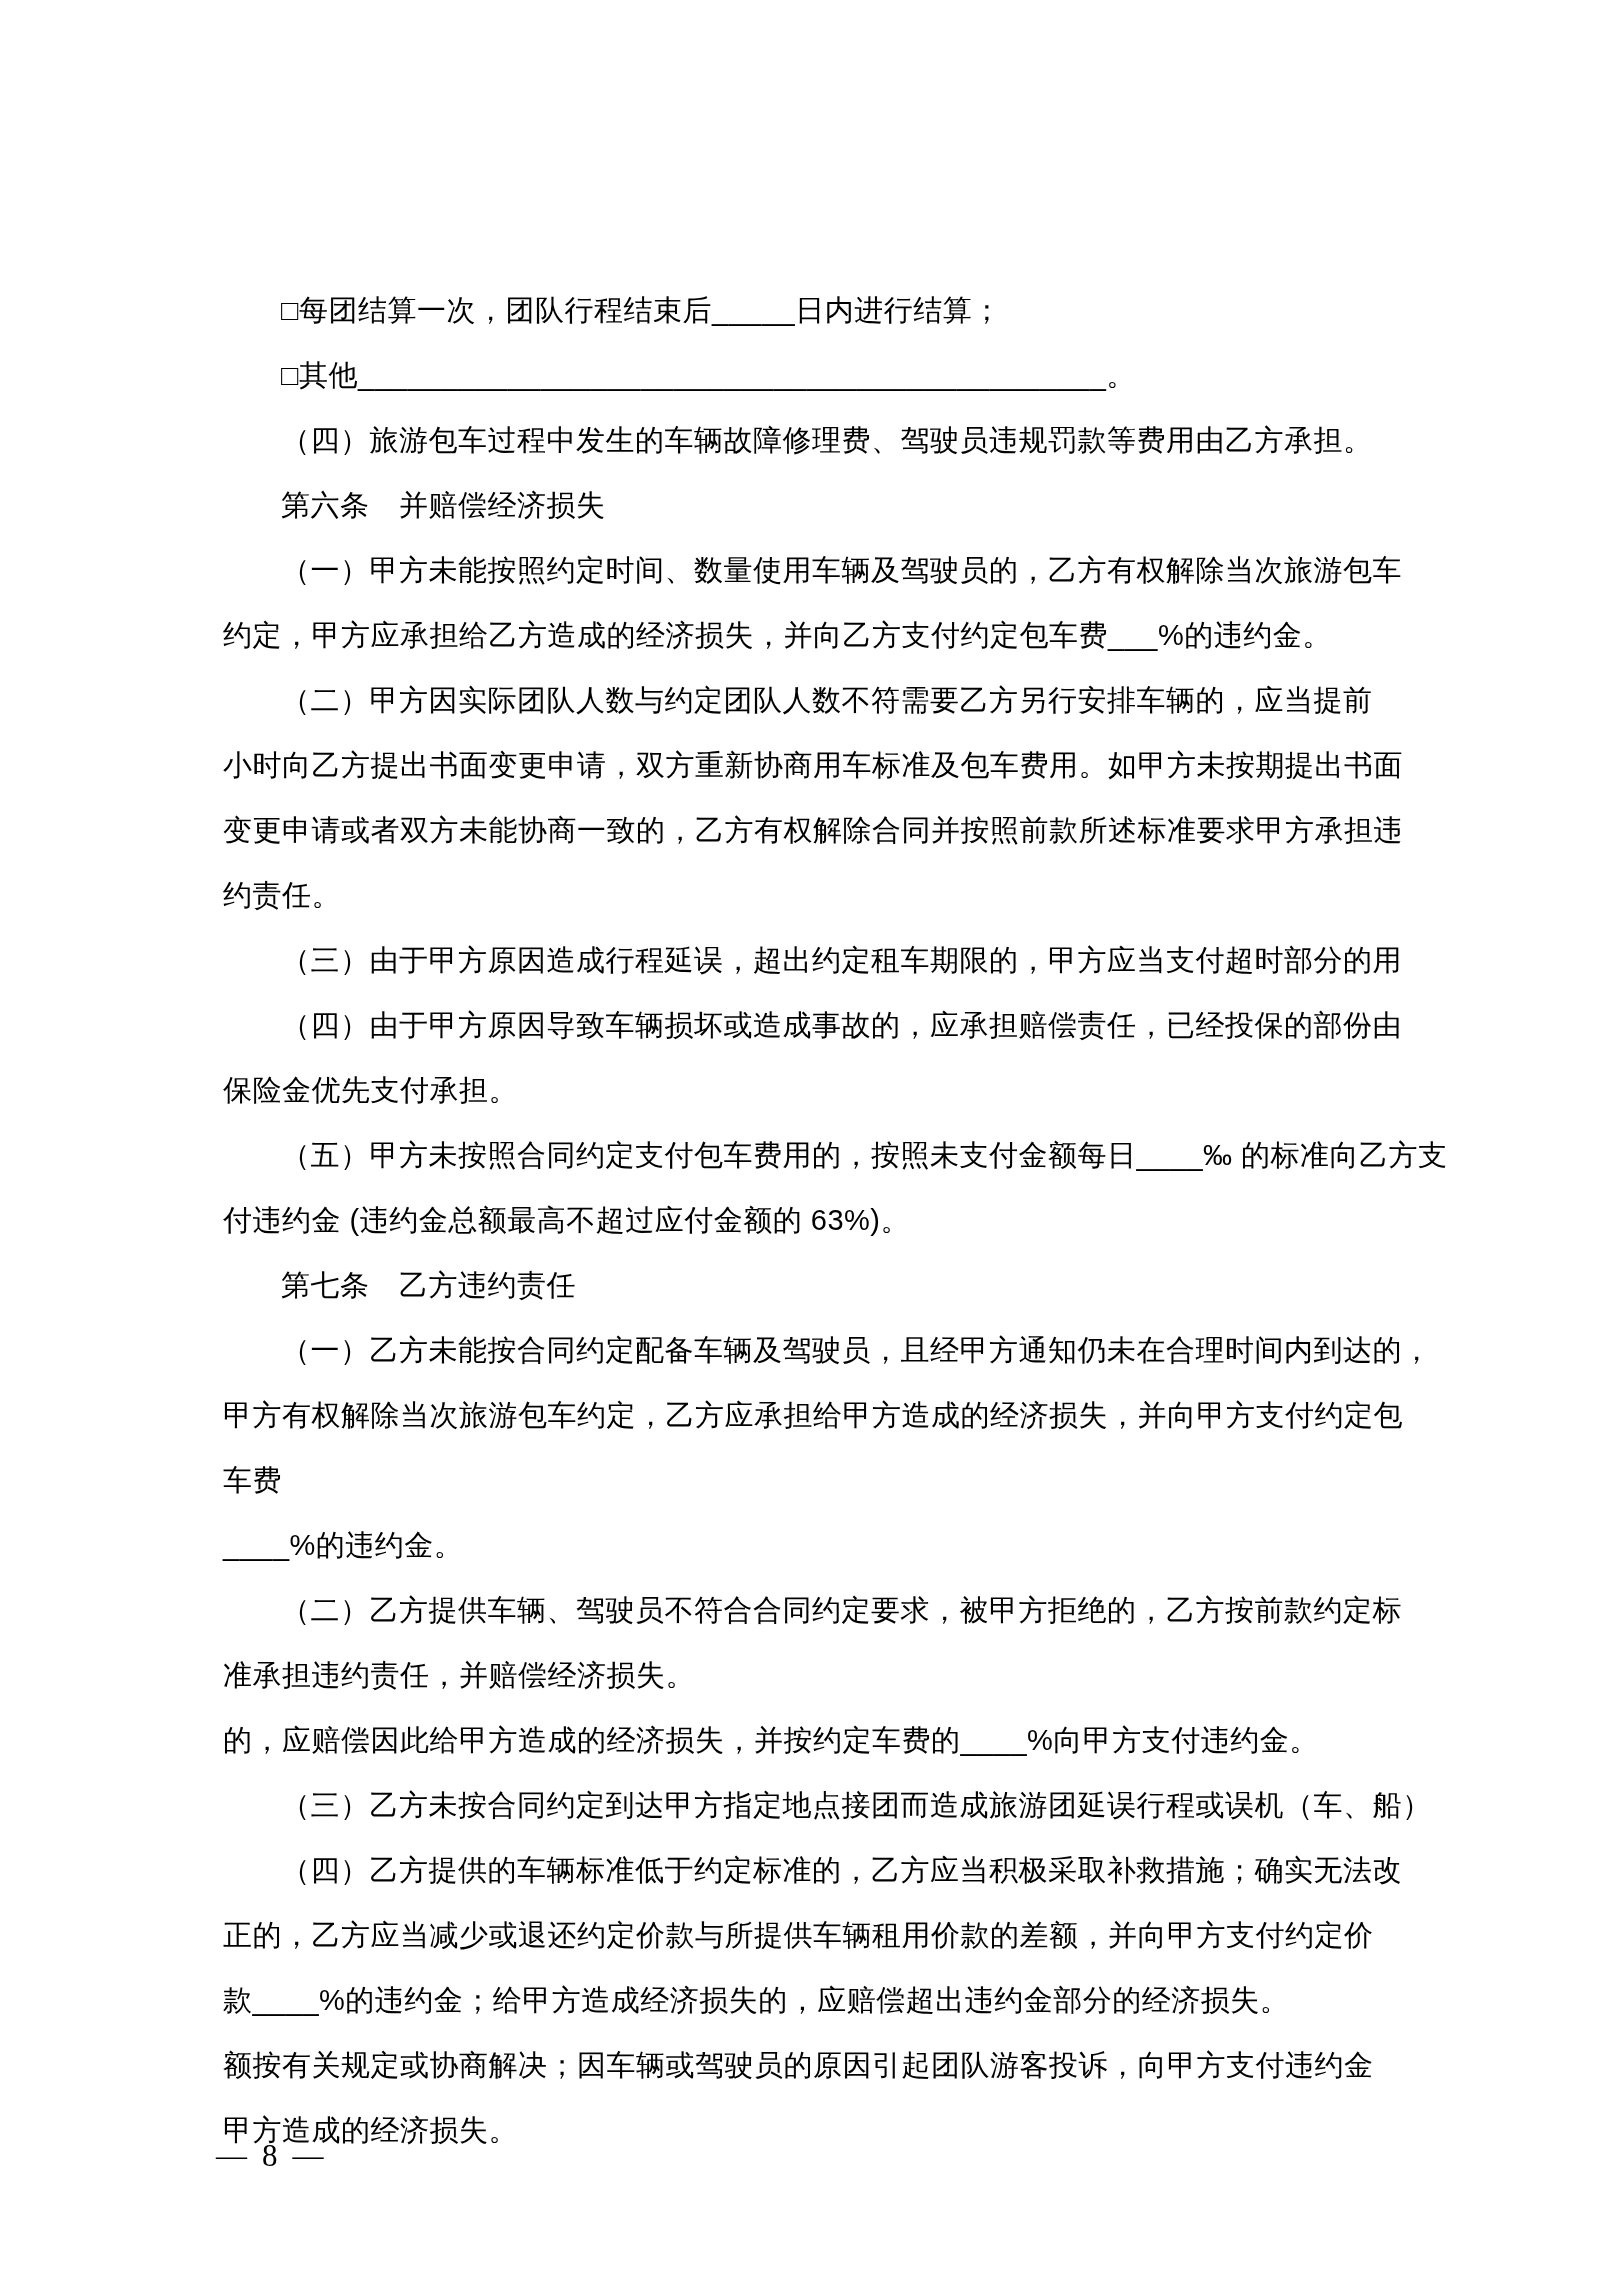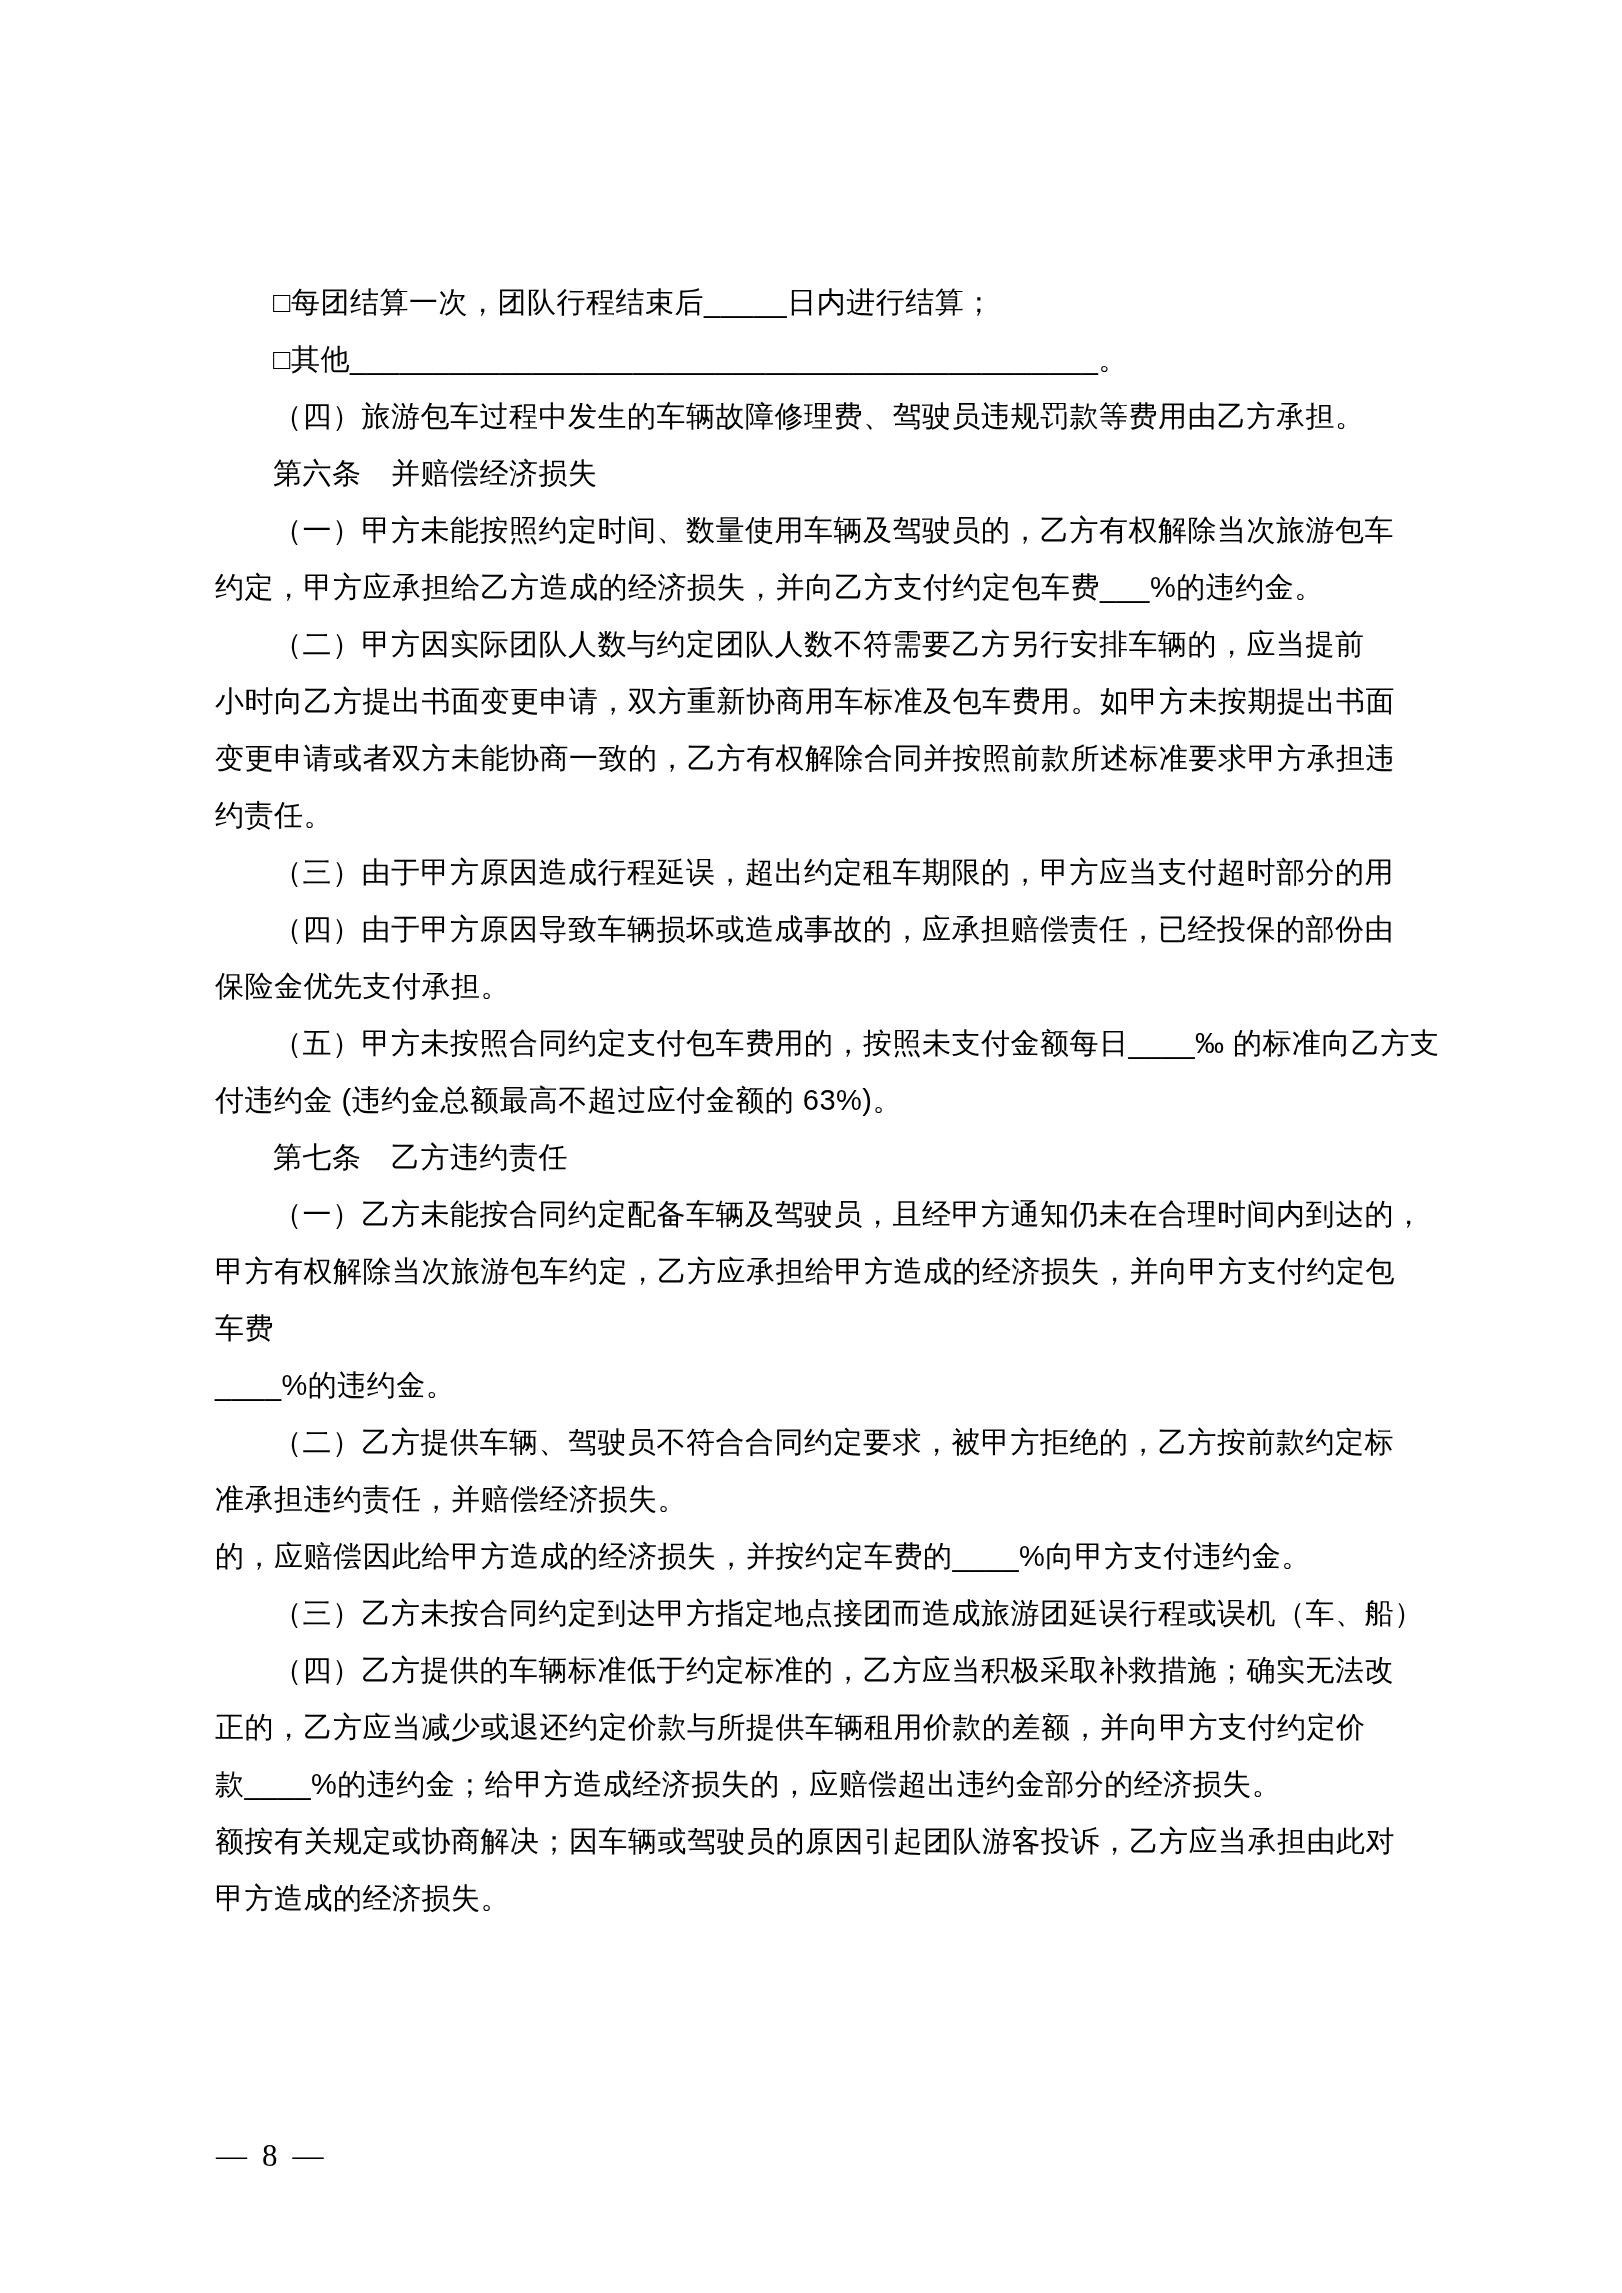--- a/index.html
+++ b/index.html
@@ -20,21 +20,21 @@
     inset: 0;
     background: #ffffff;
   }
   .content {
     position: absolute;
     left: 215px;
     top: 274px;
     width: 1196px;
   }
   .ln {
-    margin: 0;
+    margin: 8px;
     padding: 0;
     font-size: 29px;
     line-height: 57px;
     height: 57px;
     white-space: nowrap;
     color: #000000;
     font-weight: 400;
     letter-spacing: 0.5px;
   }
   .indent {
@@ -76,19 +76,19 @@
     <p class="ln">甲方有权解除当次旅游包车约定，乙方应承担给甲方造成的经济损失，并向甲方支付约定包</p>
     <p class="ln">车费</p>
     <p class="ln">____%的违约金。</p>
     <p class="ln indent">（二）乙方提供车辆、驾驶员不符合合同约定要求，被甲方拒绝的，乙方按前款约定标</p>
     <p class="ln">准承担违约责任，并赔偿经济损失。</p>
     <p class="ln">的，应赔偿因此给甲方造成的经济损失，并按约定车费的____%向甲方支付违约金。</p>
     <p class="ln indent">（三）乙方未按合同约定到达甲方指定地点接团而造成旅游团延误行程或误机（车、船）</p>
     <p class="ln indent">（四）乙方提供的车辆标准低于约定标准的，乙方应当积极采取补救措施；确实无法改</p>
     <p class="ln">正的，乙方应当减少或退还约定价款与所提供车辆租用价款的差额，并向甲方支付约定价</p>
     <p class="ln">款____%的违约金；给甲方造成经济损失的，应赔偿超出违约金部分的经济损失。</p>
-    <p class="ln">额按有关规定或协商解决；因车辆或驾驶员的原因引起团队游客投诉，乙方应当承担由此对</p>
+    <p class="ln">额按有关规定或协商解决；因车辆或驾驶员的原因引起团队游客投诉，向甲方支付违约金</p>
     <p class="ln">甲方造成的经济损失。</p>
   </div>
 
   <div class="footer">— 8 —</div>
 </div>
 
 
 </body></html>

